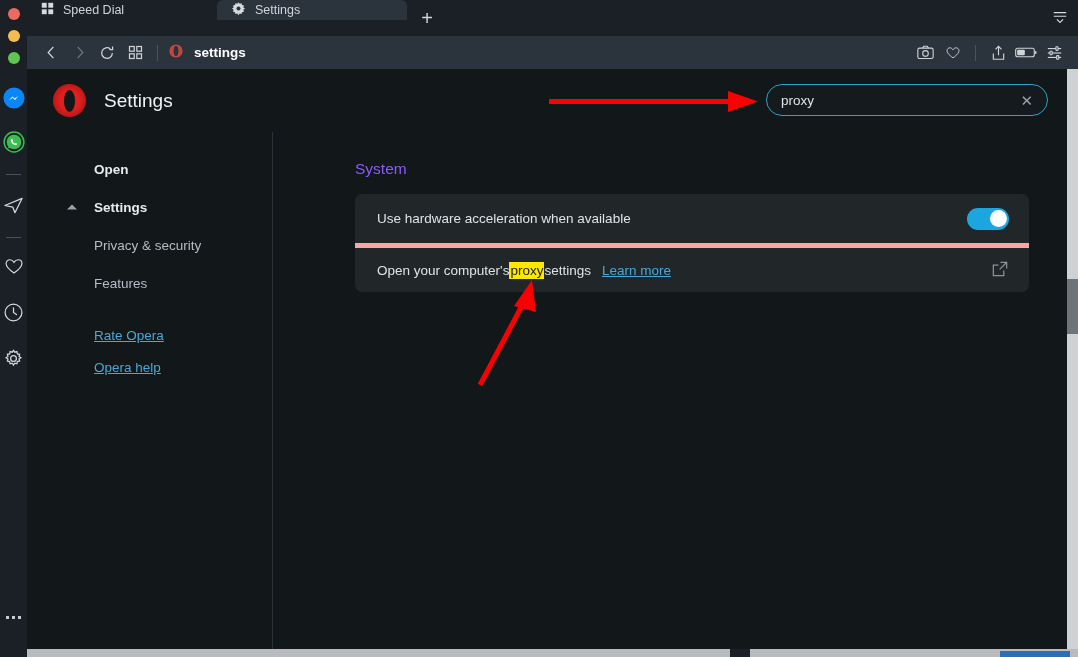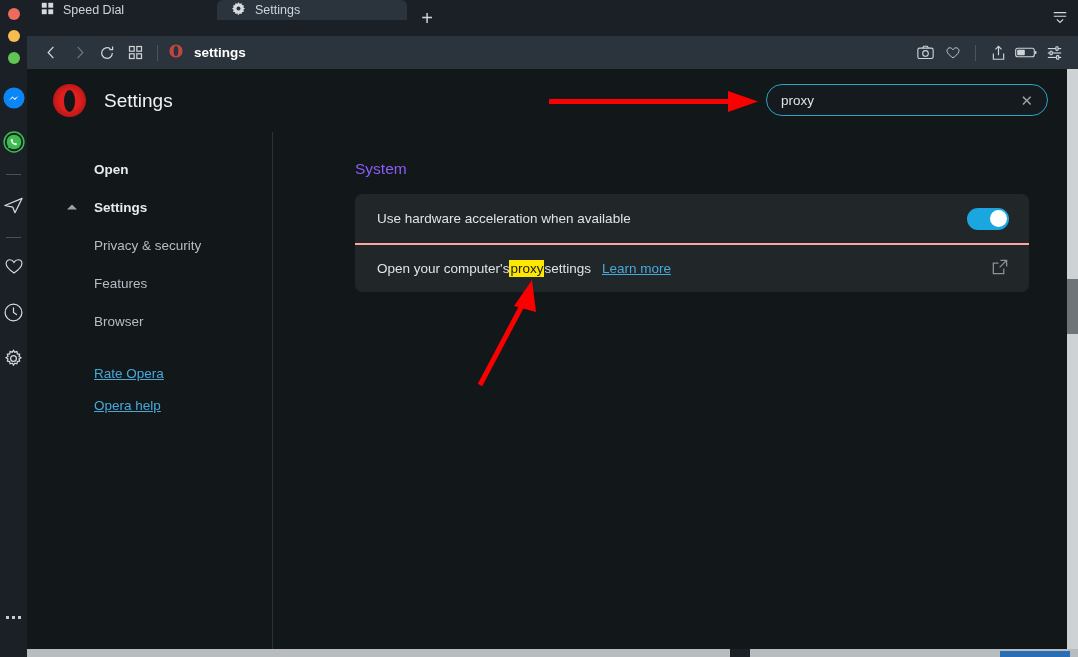--- a/index.html
+++ b/index.html
@@ -117,21 +117,21 @@
   }
   .navgap { height: 26px; }
 
   .content { flex: 1; padding: 28px 38px 0 82px; position: relative; }
   .section-title { color: #8b5cf6; font-size: 15.5px; margin-bottom: 16px; }
   .card { background: #212629; border-radius: 7px; overflow: hidden; }
   .row {
     height: 49px; display: flex; align-items: center;
     padding: 0 20px 0 22px; color: #dfe3e7; font-size: 13.5px;
   }
-  .row + .row { border-top: 2px solid #fca5a5; align-items: center; }
+  .row + .row { border-top: 5px solid #fca5a5; align-items: center; }
   .row .spacer { flex: 1; }
   .hl { background: #ffe800; color: #1a1a1a; padding: 1px 1px; }
   .learnmore { color: #4aa8d8; text-decoration: underline; margin-left: 11px; }
   .toggle {
     width: 42px; height: 22px; border-radius: 11px; background: #1ba6e0;
     position: relative;
   }
   .toggle::after {
     content: ""; position: absolute; right: 2.5px; top: 2.5px;
     width: 17px; height: 17px; border-radius: 50%; background: #fff;
@@ -352,23 +352,20 @@
         </div>
         <div class="navitem top">
           <span class="caret"></span>
           <span>Settings</span>
         </div>
         <div class="navitem">
           <span>Privacy &amp; security</span>
         </div>
         <div class="navitem">
           <span>Features</span>
-        </div>
-        <div class="navitem">
-          <span>Browser</span>
         </div>
         <div class="navgap"></div>
         <div class="navlink">
           <span>Rate Opera</span>
         </div>
         <div class="navlink">
           <span>Opera help</span>
         </div>
       </div>
 

